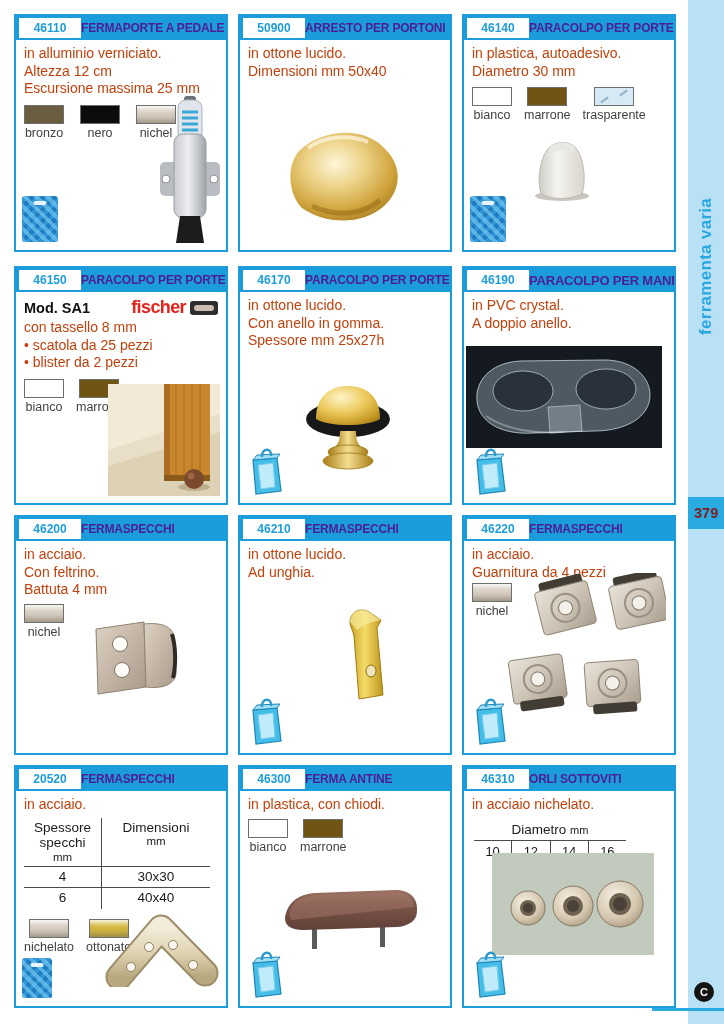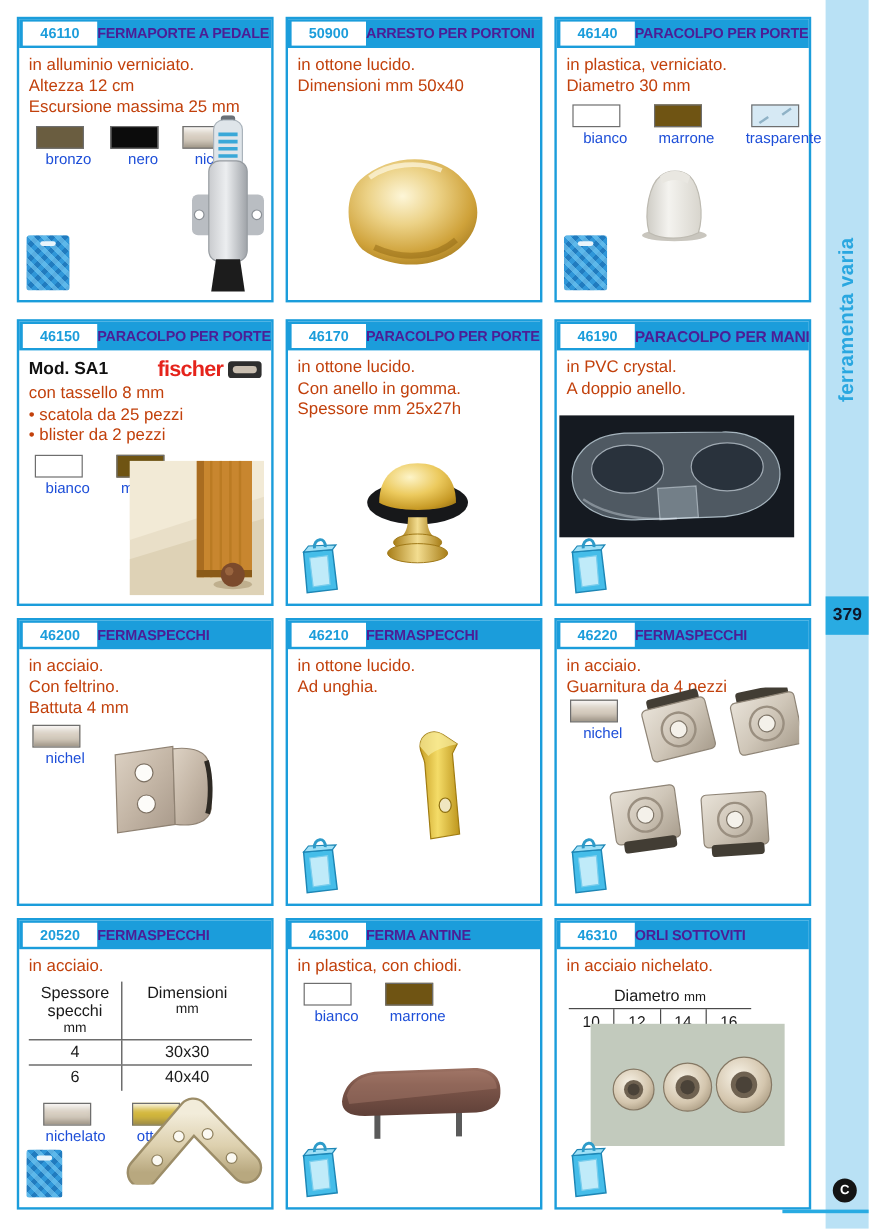--- a/index.html
+++ b/index.html
@@ -37,21 +37,21 @@
   .swatch-row { display:flex; gap:16px; margin-top:7px; }
   .swatch { display:flex; flex-direction:column; align-items:center; }
   .chip { width:40px; height:19px; border:1px solid #6e6e6e; display:block; }
   .chip-metal { box-shadow: inset 0 7px 5px -4px rgba(255,255,255,.9),
                            inset 0 -7px 6px -4px rgba(110,100,85,.6); }
   .chip-glass { position:relative; }
   .chip-glass::before, .chip-glass::after { content:""; position:absolute; width:9px; height:2px;
       background:#8fb2c6; transform:rotate(-35deg); }
   .chip-glass::before { left:5px; bottom:4px; }
   .chip-glass::after  { right:5px; top:4px; }
-  .chip-label { font-size:12.5px; color:#1d4ed8; margin-top:2px; white-space:nowrap;margin-left:14px; }
+  .chip-label { font-size:12.5px; color:#404040; margin-top:2px; white-space:nowrap; }
 
   
   .spec-table { width:186px; margin-top:4px; color:#1a1a1a; }
   .st-row { display:grid; grid-template-columns:78px 1fr; }
   .st-cell { text-align:center; padding:1px 0 2px; font-size:13.5px; line-height:1.15; }
   .st-c1 { border-right:1.5px solid #4a4a4a; }
   .st-head .st-cell { padding-top:2px; }
   .st-unit { font-size:11.5px; }
   .st-data { border-top:1.5px solid #4a4a4a; }
   .st-data .st-cell { padding:2px 0 3px; }
@@ -89,21 +89,21 @@
       width:13px; height:4px; border-radius:2px; background:#e8f4fb; }
   .bag-3d { position:absolute; left:6px; bottom:6px; width:40px; height:52px; }
   .bag-3d svg { width:100%; height:100%; display:block; }
 
   
   .sidebar { position:absolute; left:688px; top:0; width:36px; height:1024px; background:#b9e1f5; }
   .side-label { position:absolute; top:148px; left:0; width:36px; height:236px;
       color:#29a7e0; font-weight:bold; font-size:17px; letter-spacing:0.3px;
       writing-mode:vertical-rl; transform:rotate(180deg); text-align:center; line-height:36px; }
   .page-tab { position:absolute; top:497px; left:0; width:36px; height:32px; background:#29abe2;
-      color:#0f172a; font-weight:bold; font-size:14.5px; line-height:32px; padding-left:6px; }
+      color:#7f1d1d; font-weight:bold; font-size:14.5px; line-height:32px; padding-left:6px; }
   .logo-circle { position:absolute; top:982px; left:6px; width:20px; height:20px; border-radius:50%;
       background:#141414; color:#fff; font-weight:bold; font-size:11px; text-align:center; line-height:20px; }
   .side-bottom-line { position:absolute; top:1008px; left:-36px; width:72px; height:3px; background:#29abe2; }
 </style>
 </head>
 <body>
 
 <section class="card r1 c1">
   <header class="card-header">
     <span class="code-box">46110</span>
@@ -175,21 +175,21 @@
     </div>
   </div>
 </section>
 
 <section class="card r1 c3">
   <header class="card-header">
     <span class="code-box">46140</span>
     <span class="card-title">PARACOLPO PER PORTE</span>
   </header>
   <div class="card-body">
-    <p class="desc-line">in plastica, verniciato.</p>
+    <p class="desc-line">in plastica, autoadesivo.</p>
     <p class="desc-line">Diametro 30 mm</p>
     <div class="swatch-row" style="gap:12px;">
       <div class="swatch">
         <span class="chip" style="background-color: rgb(255, 255, 255);"></span>
         <span class="chip-label">bianco</span>
       </div>
       <div class="swatch">
         <span class="chip" style="background-color: rgb(111, 84, 19);"></span>
         <span class="chip-label">marrone</span>
       </div>

